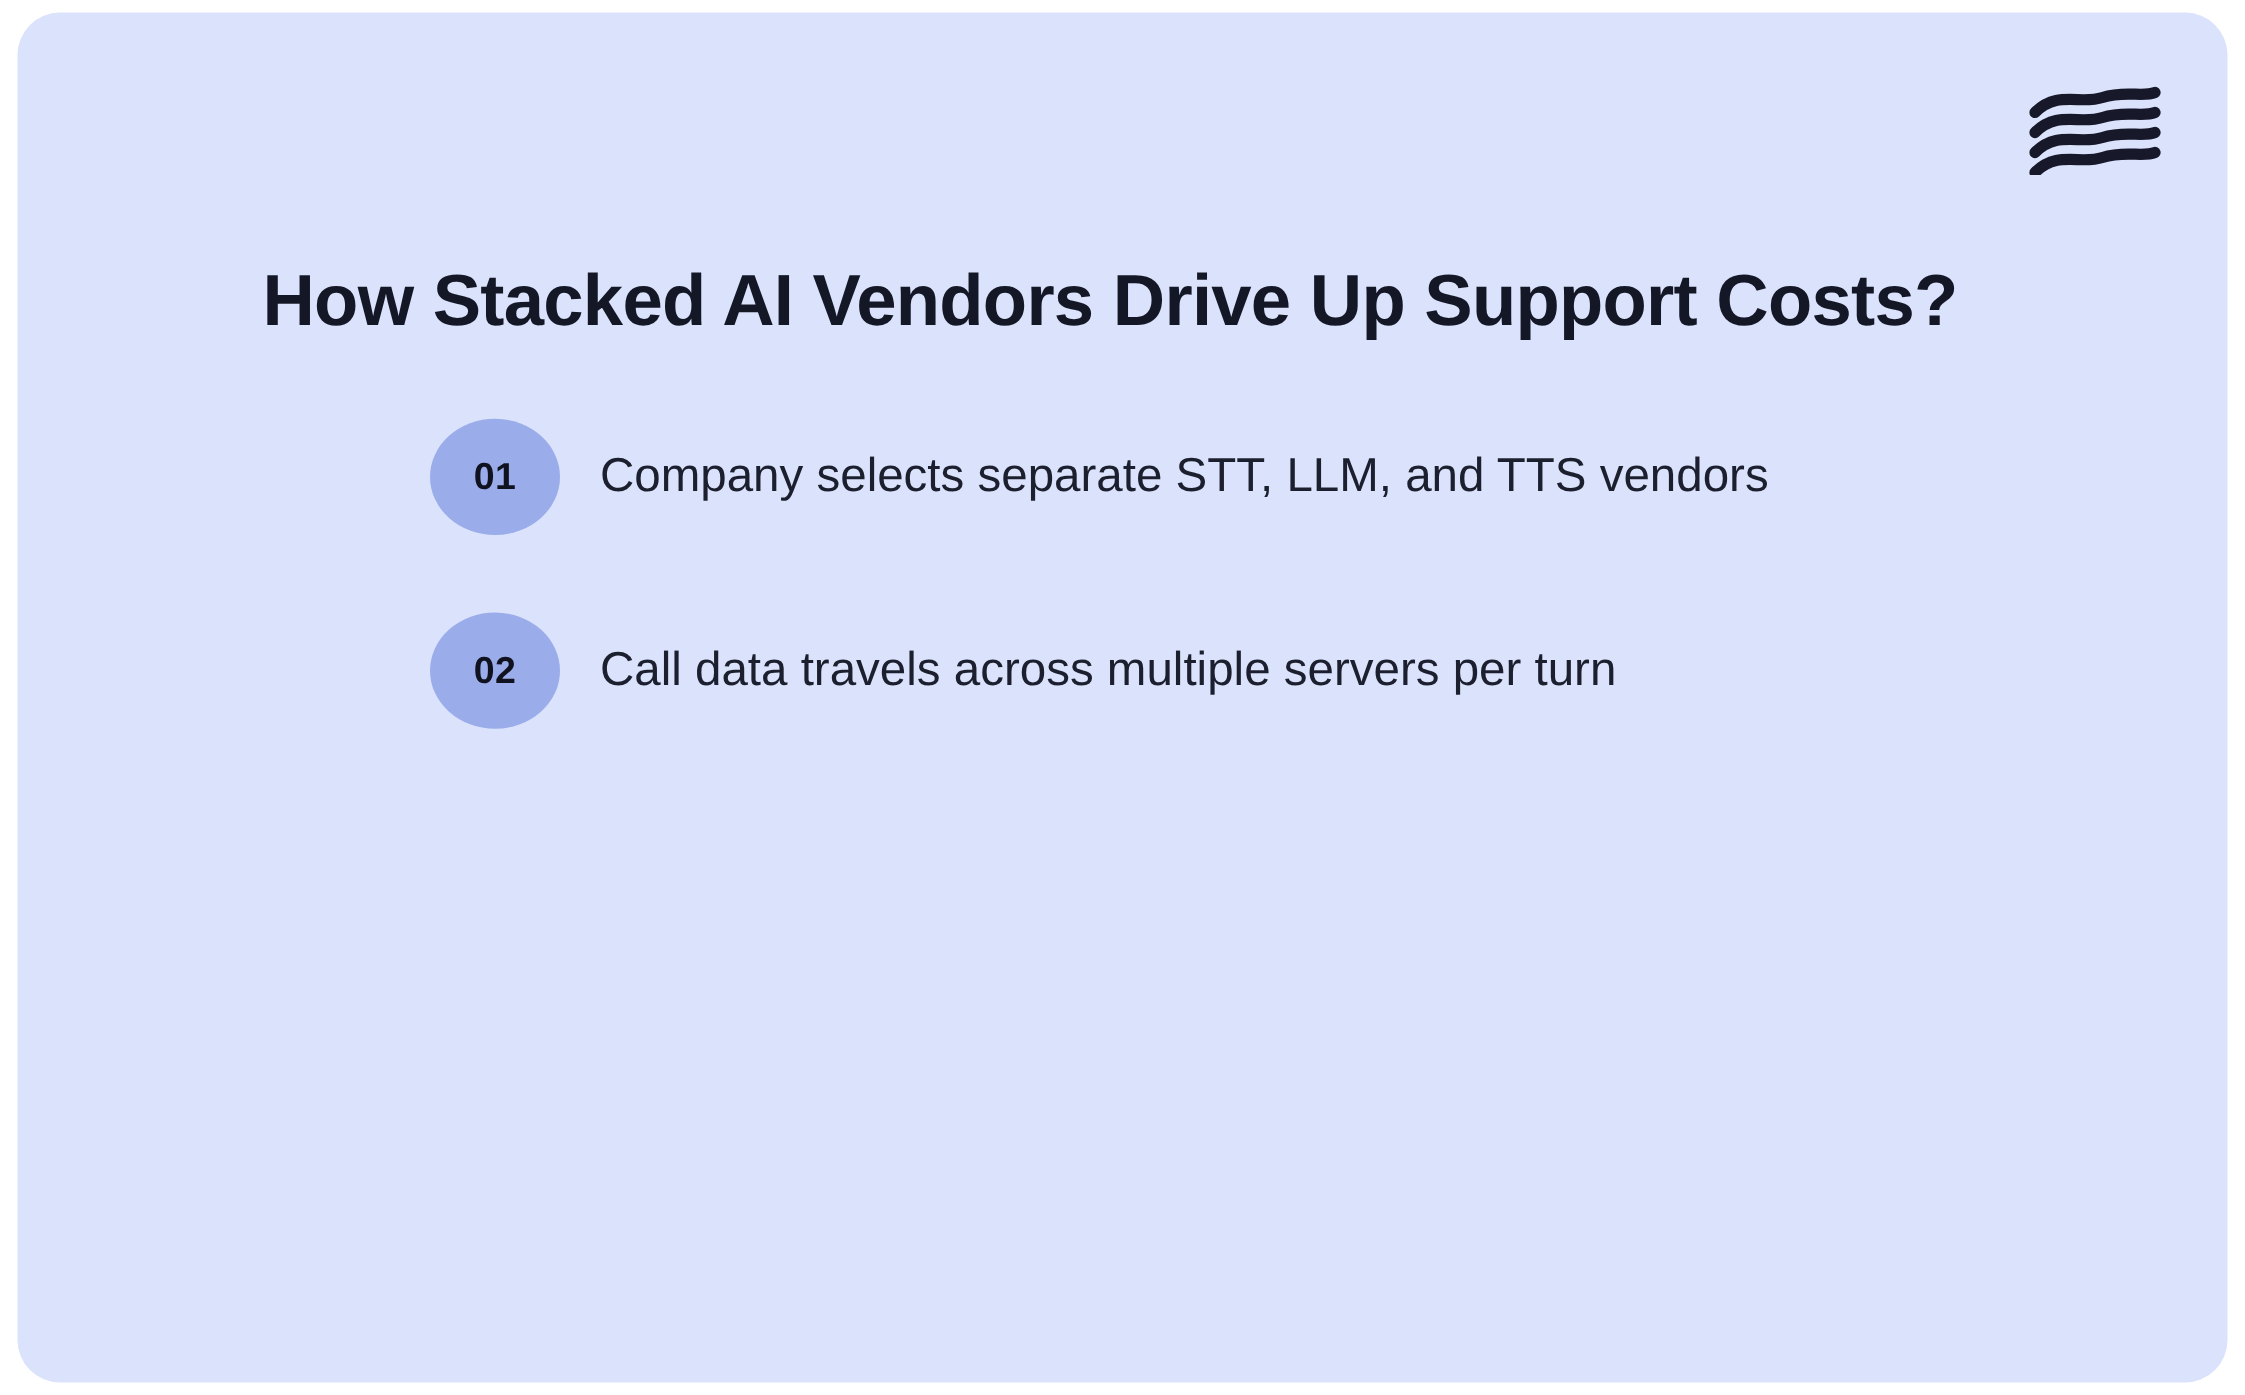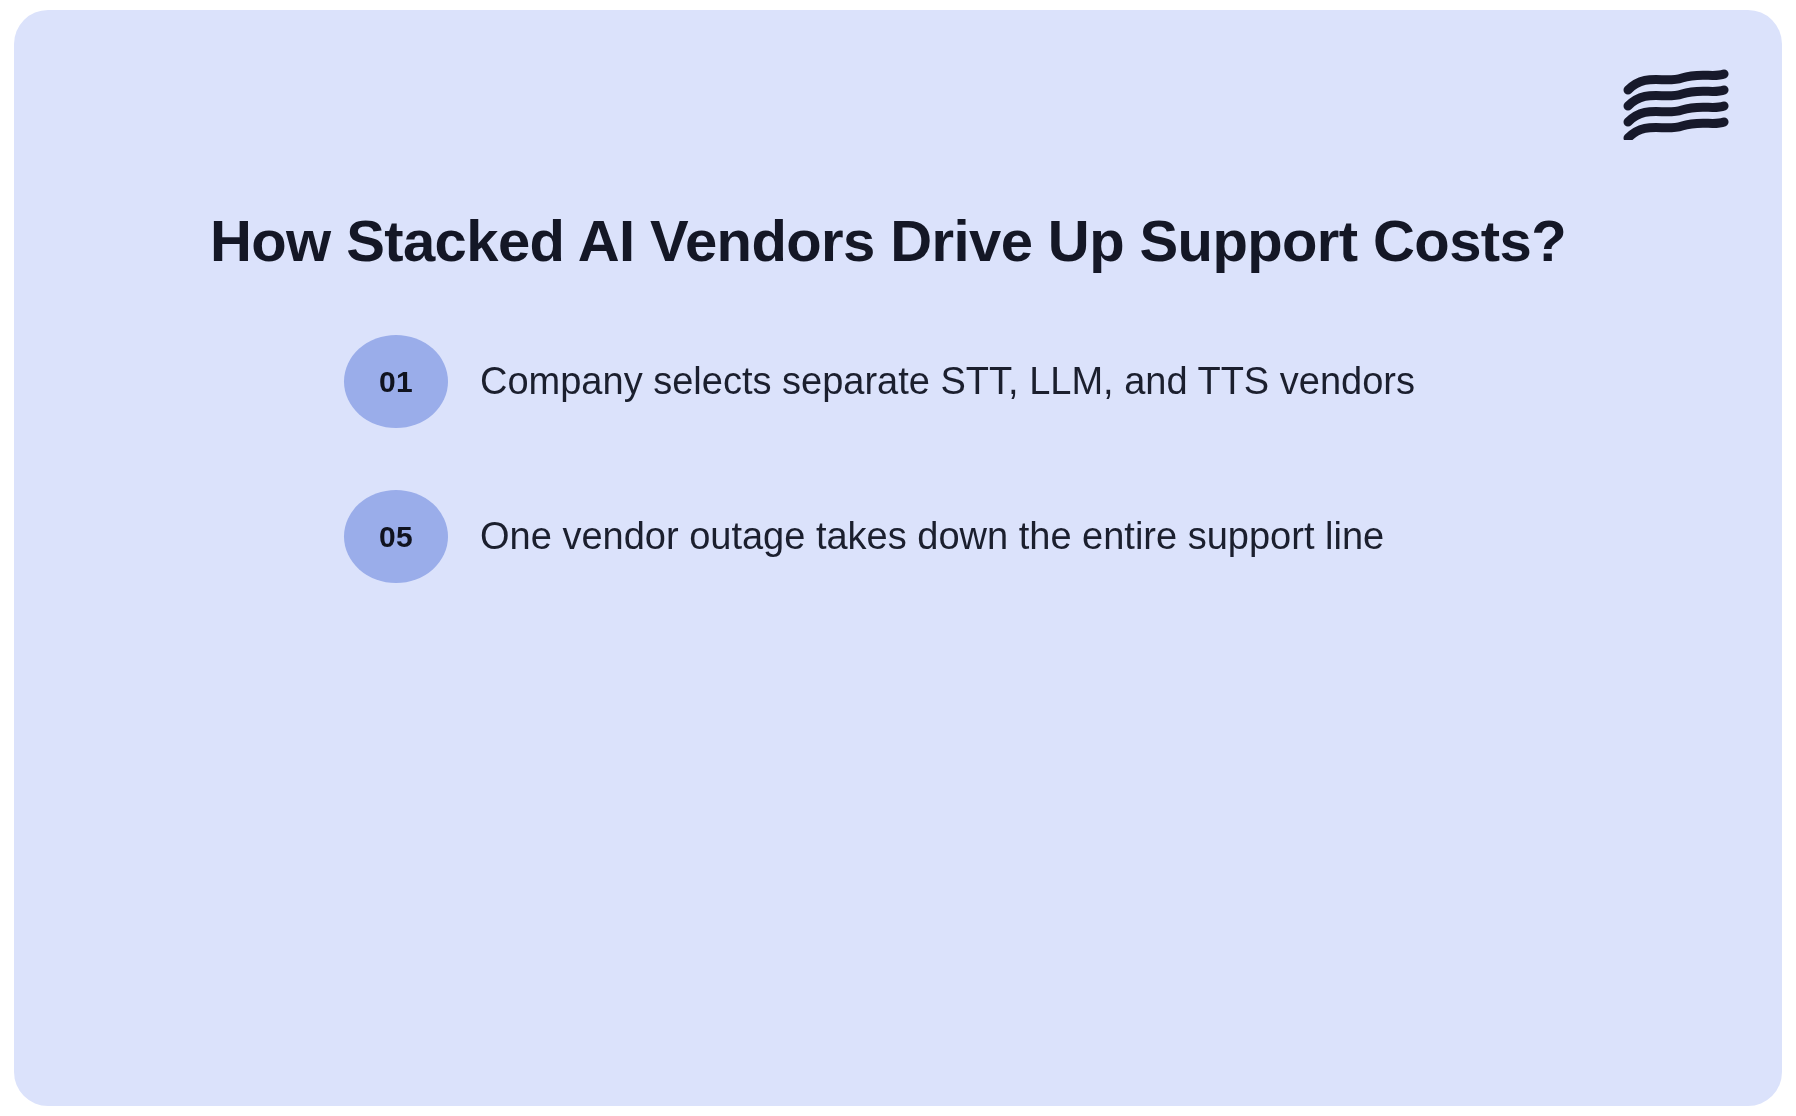--- a/index.html
+++ b/index.html
@@ -107,22 +107,22 @@
 
   <h1 id="page-title">How Stacked AI Vendors Drive Up Support Costs?</h1>
 
   <div id="steps-list">
 
     <div class="step-row">
       <div class="step-badge">01</div>
       <div class="step-text">Company selects separate STT, LLM, and TTS vendors</div>
     </div>
 
+    <div class="step-row">
+      <div class="step-badge">02</div>
+      <div class="step-text">Call data travels across multiple servers per turn</div>
+    </div>
 
 
 
-    <div class="step-row">
-      <div class="step-badge">05</div>
-      <div class="step-text">One vendor outage takes down the entire support line</div>
-    </div>
 
   </div>
 </div>
 
 </body></html>

